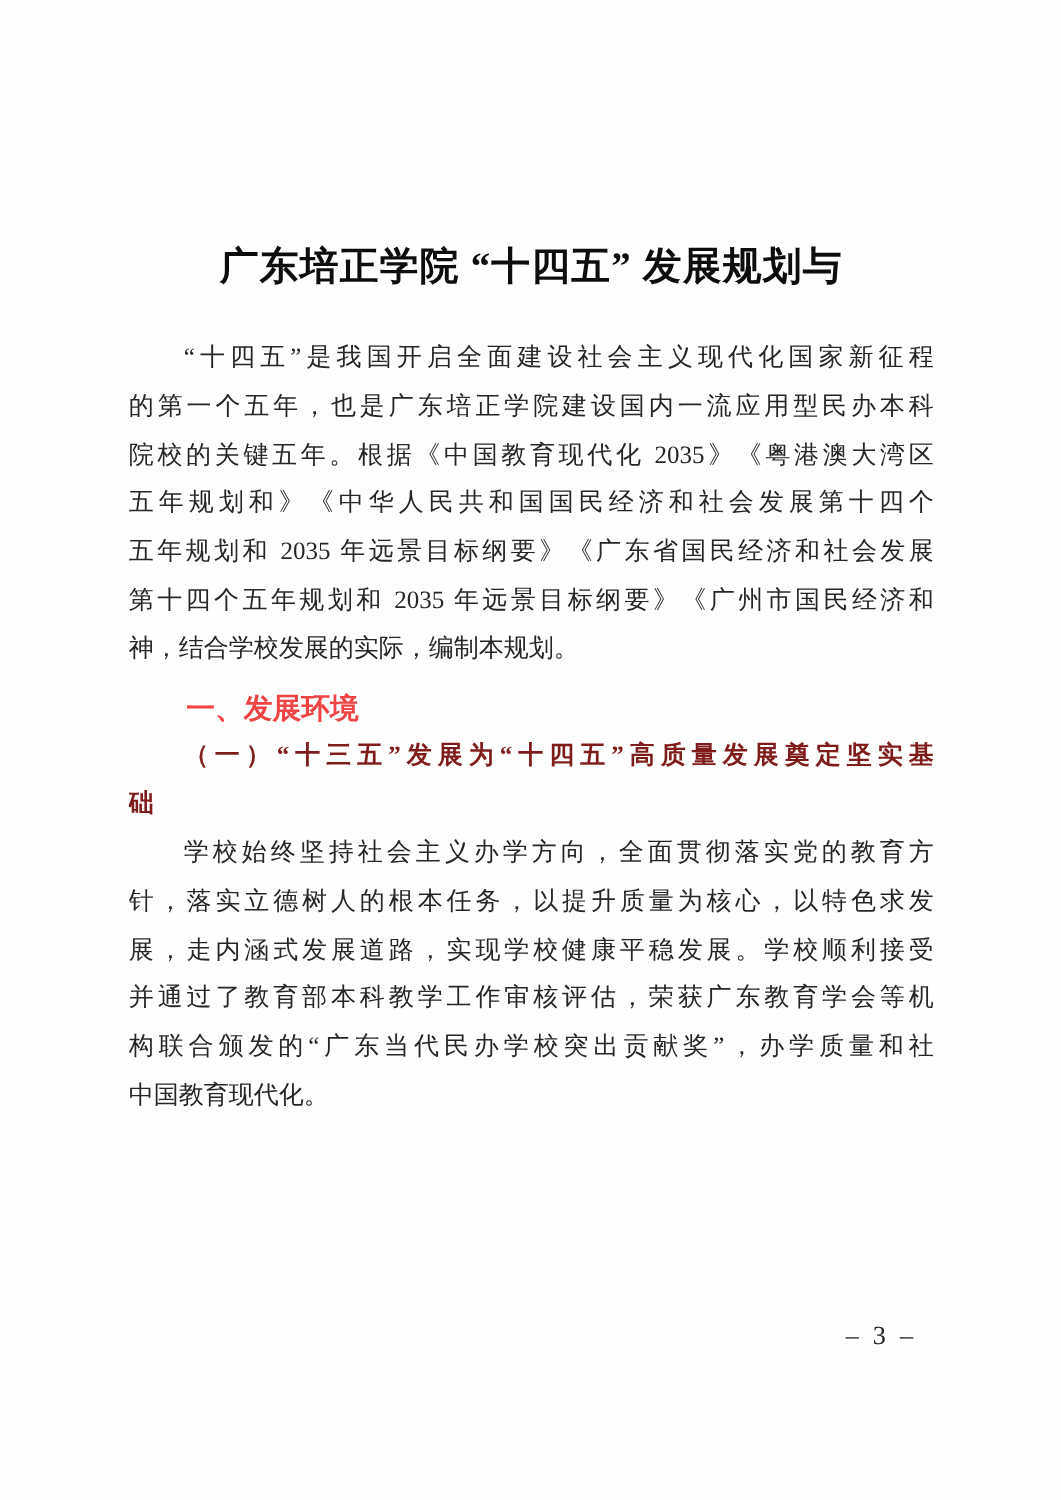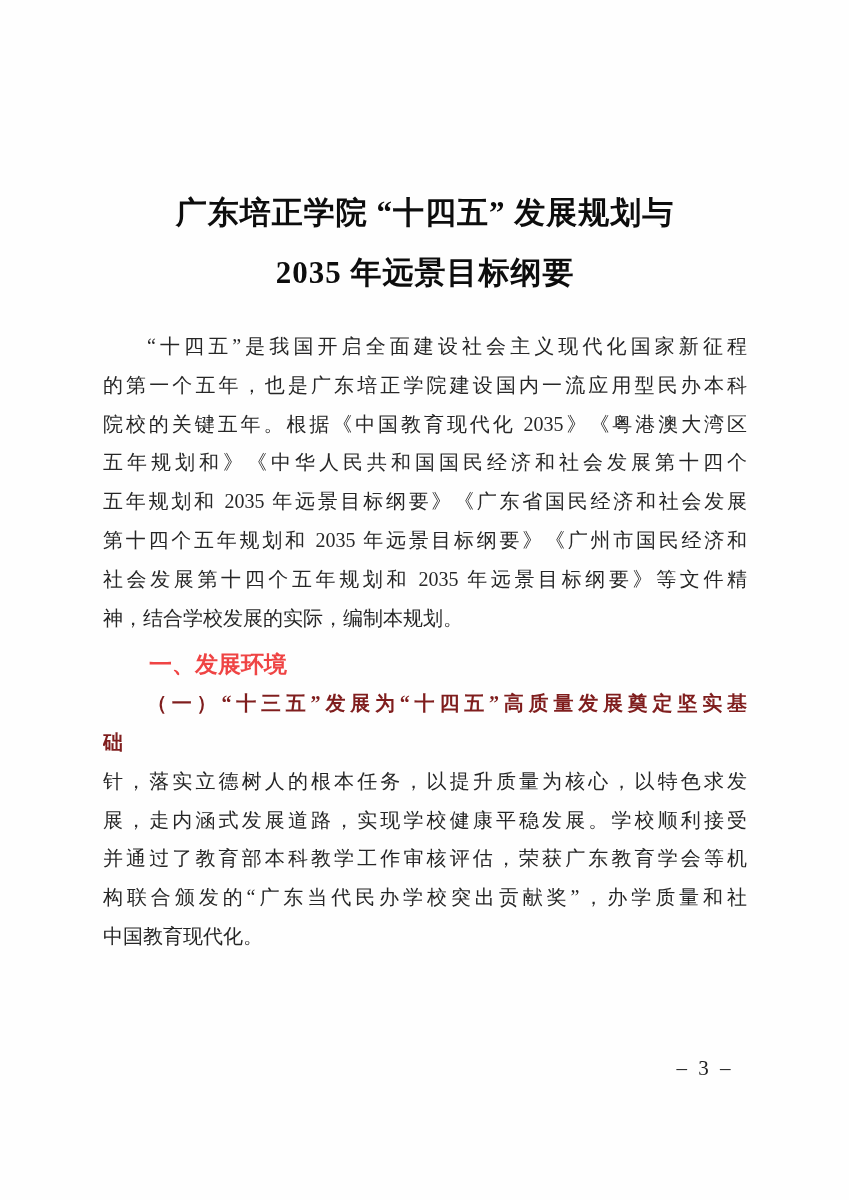--- a/index.html
+++ b/index.html
@@ -66,42 +66,41 @@
   }
 </style>
 </head>
 <body>
 
 <div class="page">
   <div class="content">
 
     <div>
       <div class="title-line">广东培正学院 “十四五” 发展规划与</div>
-      <div class="title-line">2035 年远景目标纲要</div>
     </div>
 
     <div class="intro">
       <div class="bl indent just">“十四五”是我国开启全面建设社会主义现代化国家新征程</div>
       <div class="bl just">的第一个五年，也是广东培正学院建设国内一流应用型民办本科</div>
       <div class="bl just">院校的关键五年。根据《中国教育现代化 2035》《粤港澳大湾区</div>
       <div class="bl just">五年规划和》《中华人民共和国国民经济和社会发展第十四个</div>
       <div class="bl just">五年规划和 2035 年远景目标纲要》《广东省国民经济和社会发展</div>
       <div class="bl just">第十四个五年规划和 2035 年远景目标纲要》《广州市国民经济和</div>
-      <div class="bl just">社会发展第十四个五年规划和 2035 年远景目标纲要》等文件精</div>
       <div class="bl end">神，结合学校发展的实际，编制本规划。</div>
     </div>
 
     <div class="heading">一、发展环境</div>
 
     <div class="sub">
       <div class="bl indent just">（一）“十三五”发展为“十四五”高质量发展奠定坚实基</div>
       <div class="bl end">础</div>
     </div>
 
     <div>
+      <div class="bl indent just">学校始终坚持社会主义办学方向，全面贯彻落实党的教育方</div>
       <div class="bl just">针，落实立德树人的根本任务，以提升质量为核心，以特色求发</div>
       <div class="bl just">展，走内涵式发展道路，实现学校健康平稳发展。学校顺利接受</div>
       <div class="bl just">并通过了教育部本科教学工作审核评估，荣获广东教育学会等机</div>
       <div class="bl just">构联合颁发的“广东当代民办学校突出贡献奖”，办学质量和社</div>
       <div class="bl end">中国教育现代化。</div>
     </div>
 
 
   </div>
 

